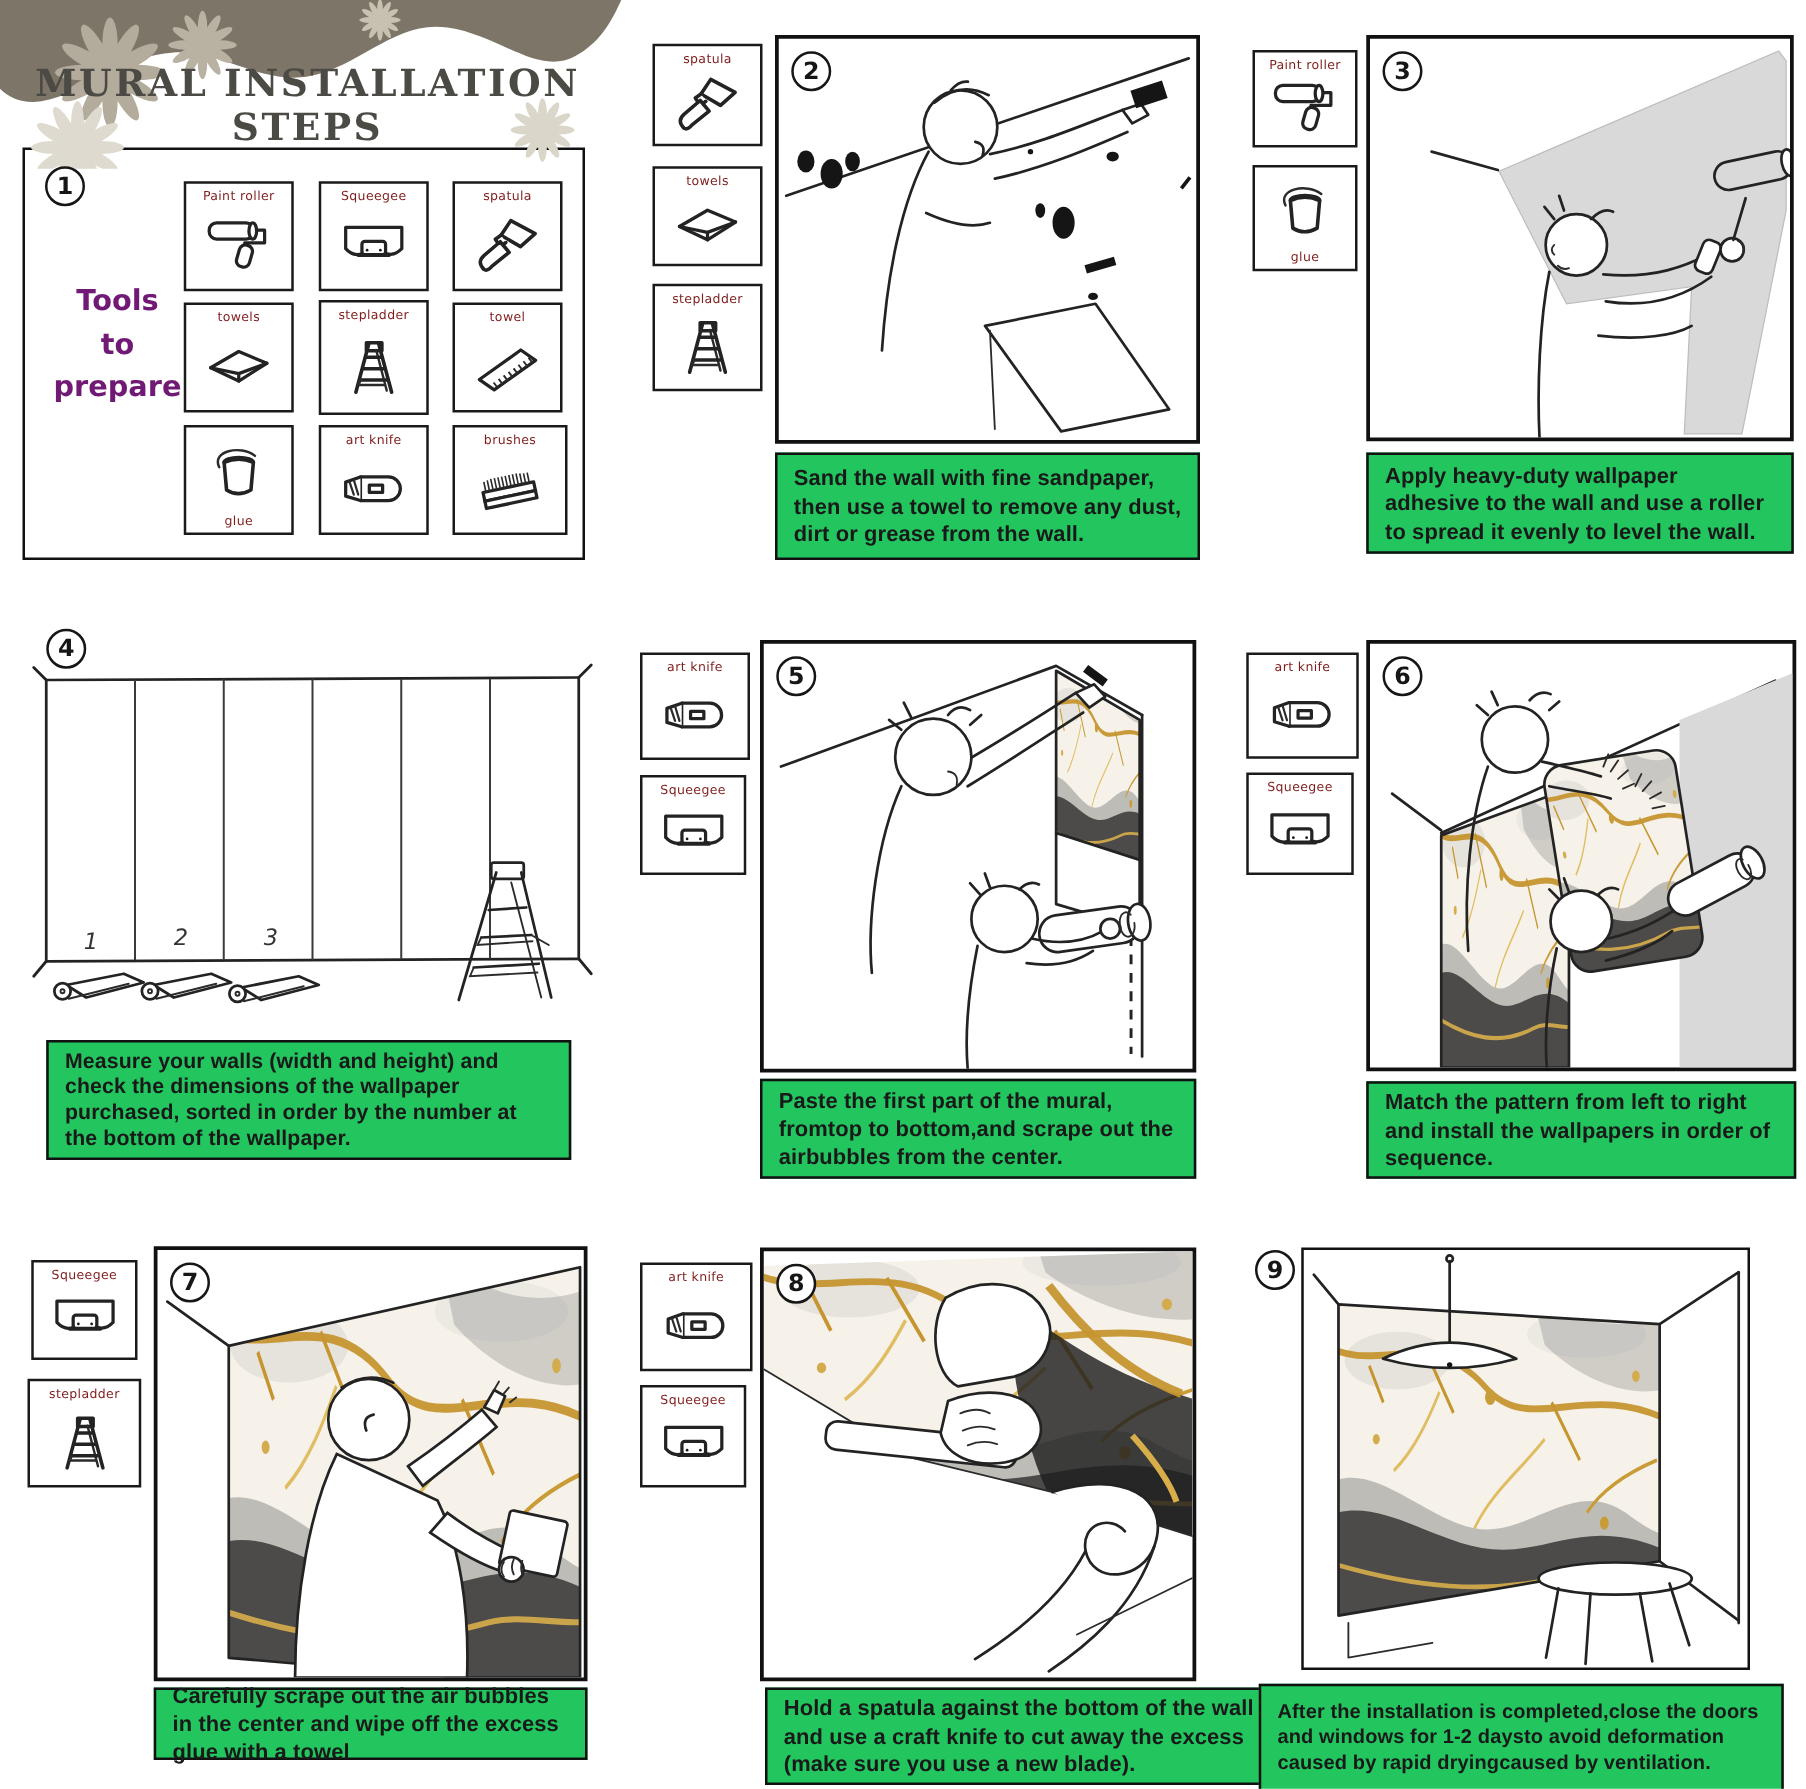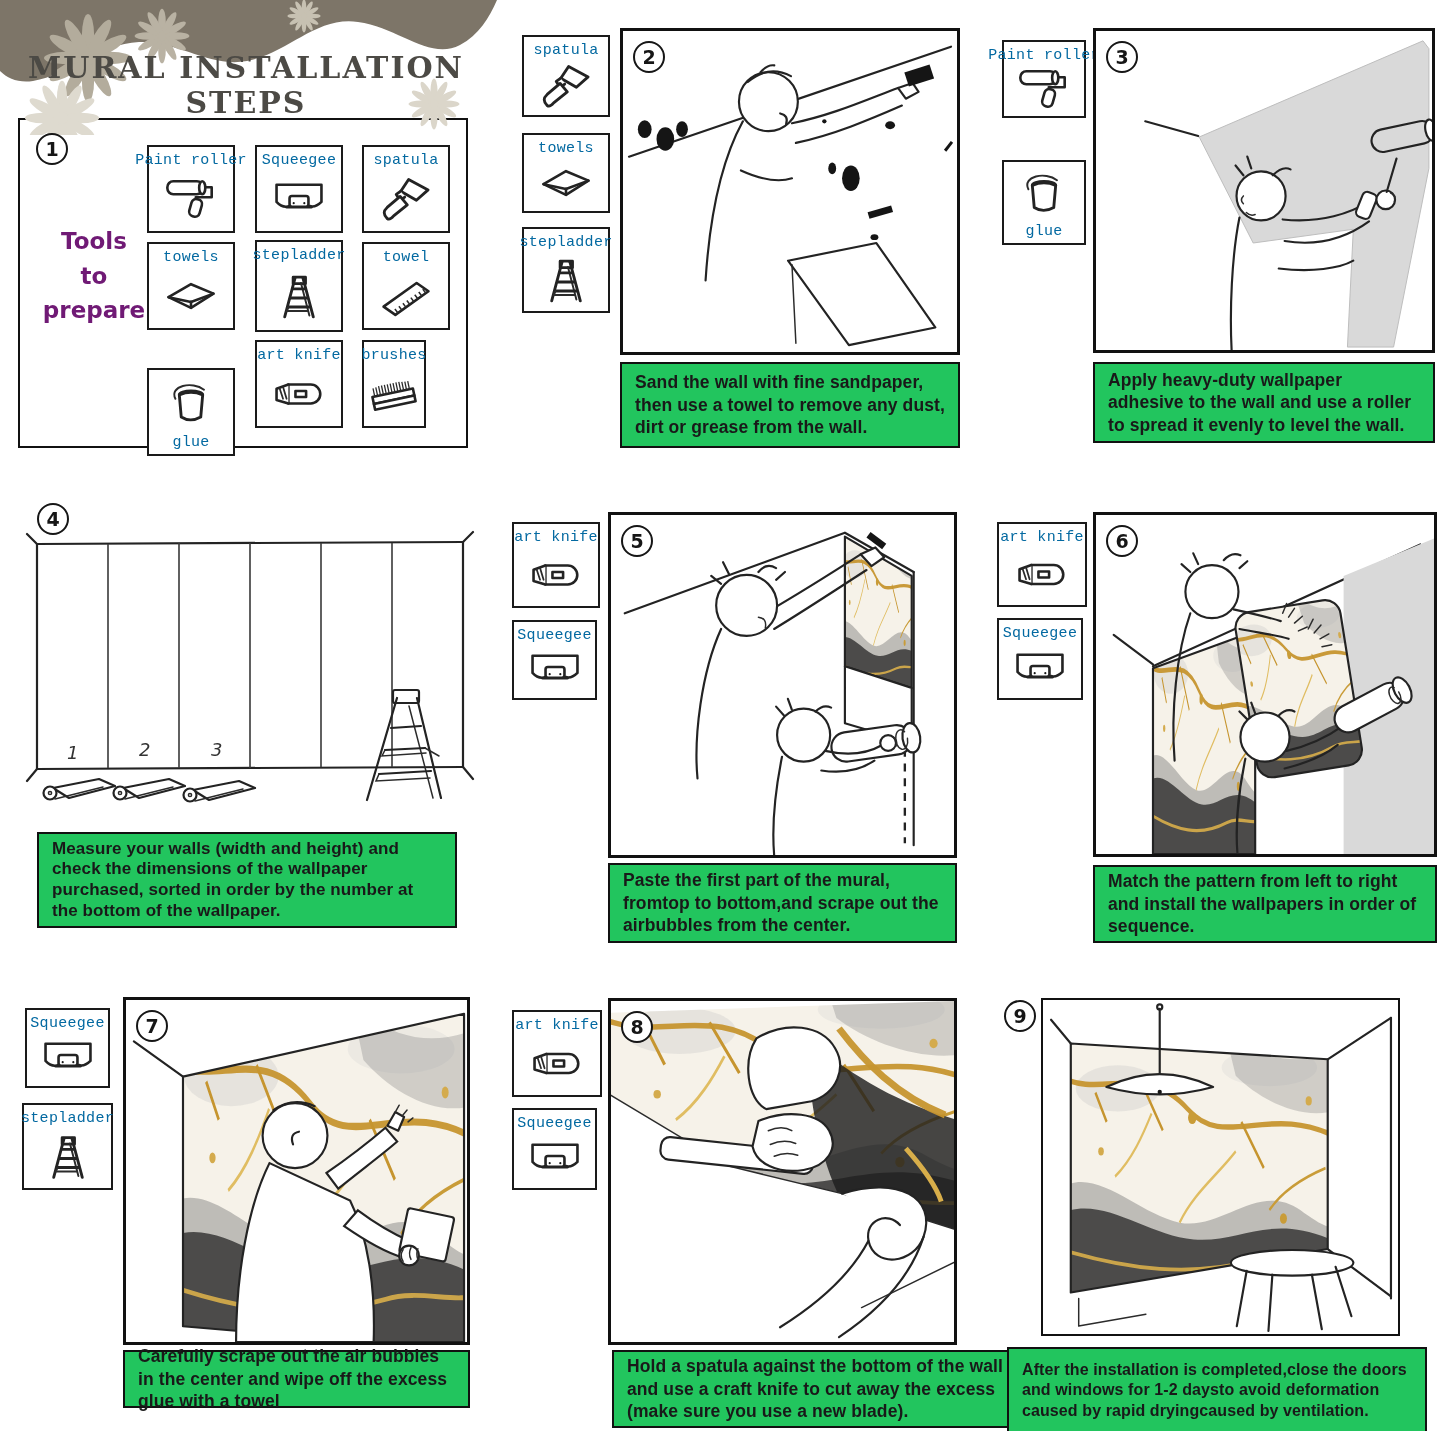--- a/index.html
+++ b/index.html
@@ -21,22 +21,22 @@
     font-family:"Liberation Sans", sans-serif; font-weight:700;
     font-size:17.5px; line-height:1.28; color:#191919; letter-spacing:.1px;
   }
   .caption.c4 { font-size:17px; line-height:1.22; }
   .caption.c9 { font-size:16px; }
   .toolbox {
     position:absolute; background:#fff; border:2px solid #1a1a1a;
     display:flex; flex-direction:column; align-items:center;
     padding:5px 2px 3px; gap:1px;
   }
-  .toolbox.lbl-bottom { flex-direction:column-reverse;margin-top:28px; }
-  .toolbox .lbl { font-size:15px; color:#0369a1; letter-spacing:.3px; white-space:nowrap;font-family:Liberation Mono, monospace; }
+  .toolbox.lbl-bottom { flex-direction:column-reverse; }
+  .toolbox .lbl { font-size:10px; color:#7f1d1d; letter-spacing:.3px; white-space:nowrap; }
   .toolbox svg.ticon { flex:1 1 auto; width:52px; min-height:0; }
   .stepnum {
     position:absolute; width:32px; height:32px; border:2.5px solid #161616;
     border-radius:50%; background:#fff; display:flex; align-items:center;
     justify-content:center; font-size:19px; font-weight:700; color:#161616; z-index:3;
   }
   #title {
     position:absolute; left:28px; top:50px; width:436px; text-align:center;
     font-family:"DejaVu Serif", serif; font-weight:700; font-size:30px;
     letter-spacing:2px; color:#4c4a45; z-index:2;
@@ -224,21 +224,21 @@
     <svg class="ticon" viewBox="0 0 40 36">
         <use href="#i-glue"></use>
       </svg>
   </div>
   <div class="toolbox" style="left:235px;top:220px;width:88px;height:88px">
     <span class="lbl">art knife</span>
     <svg class="ticon" viewBox="0 0 44 28">
         <use href="#i-knife"></use>
       </svg>
   </div>
-  <div class="toolbox" style="left:342px;top:220px;width:64px;height:88px">
+  <div class="toolbox" style="left:342px;top:220px;width:92px;height:88px">
     <span class="lbl">brushes</span>
     <svg class="ticon" viewBox="0 0 44 32">
         <use href="#i-brush"></use>
       </svg>
   </div>
 </section>
 
 <section>
   <div class="toolbox" style="left:522px;top:35px;width:88px;height:82px">
     <span class="lbl">spatula</span>

